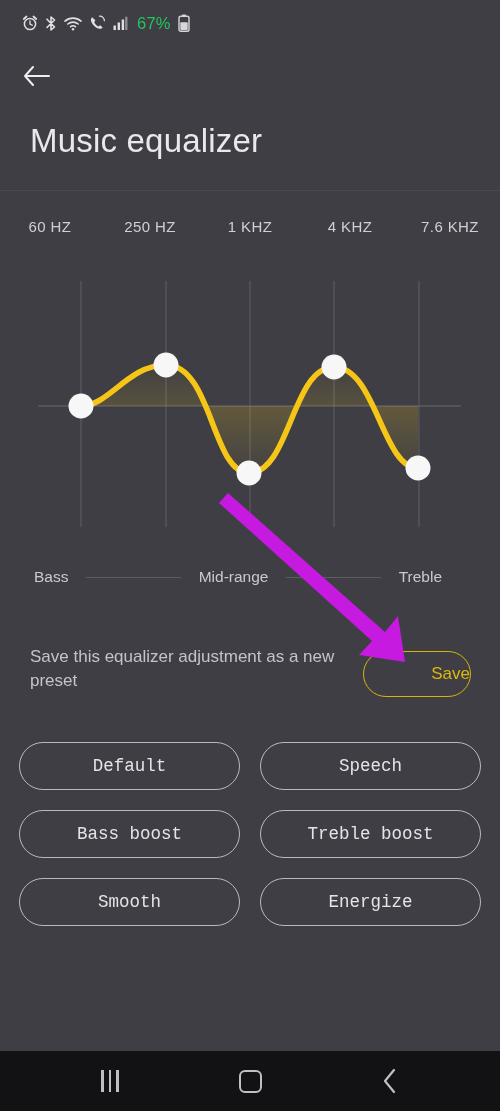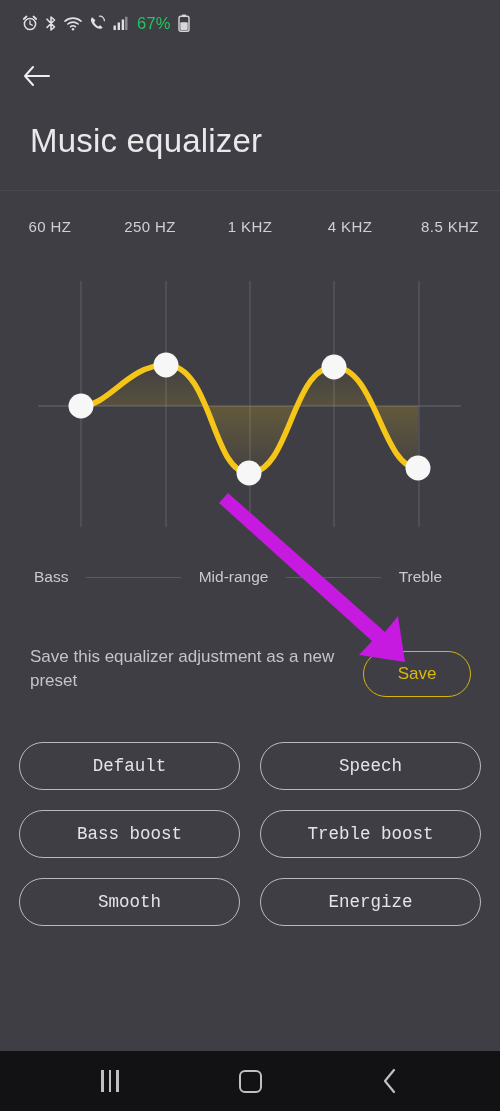--- a/index.html
+++ b/index.html
@@ -125,21 +125,21 @@
     position: absolute;
     left: 363px; top: 651px;
     width: 108px; height: 46px;
     border: 1.6px solid #d6b60d;
     border-radius: 23px;
     background: transparent;
     color: #ddb80a;
     font-size: 17px;
     display: flex;
     align-items: center;
-    justify-content: center;
+    justify-content: flex-end;
     font-family: "Liberation Sans", sans-serif;
     cursor: pointer;
   }
 
   
   #presets {
     position: absolute;
     left: 19px; top: 742px;
     width: 462px;
     display: grid;
@@ -249,21 +249,21 @@
   <div id="page-title">Music equalizer</div>
   <div id="header-divider"></div>
 
   <div id="eq-panel">
 
     <div id="freq-labels">
       <div class="freq-label">60 HZ</div>
       <div class="freq-label">250 HZ</div>
       <div class="freq-label">1 KHZ</div>
       <div class="freq-label">4 KHZ</div>
-      <div class="freq-label">8.5 KHZ</div>
+      <div class="freq-label">7.6 KHZ</div>
     </div>
 
     <svg id="eq-graph" viewBox="0 0 500 410">
       <defs>
         <linearGradient id="fillUp" x1="0" y1="0" x2="0" y2="1">
           <stop offset="0%" stop-color="#f5c518" stop-opacity="0.02"></stop>
           <stop offset="100%" stop-color="#f5c518" stop-opacity="0.34"></stop>
         </linearGradient>
         <linearGradient id="fillDown" x1="0" y1="0" x2="0" y2="1">
           <stop offset="0%" stop-color="#f5c518" stop-opacity="0.30"></stop>

